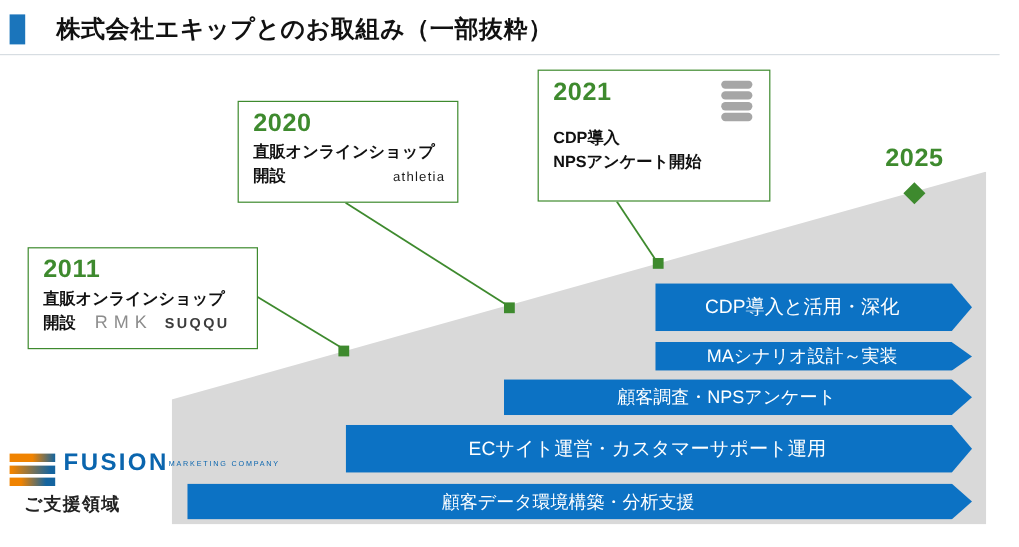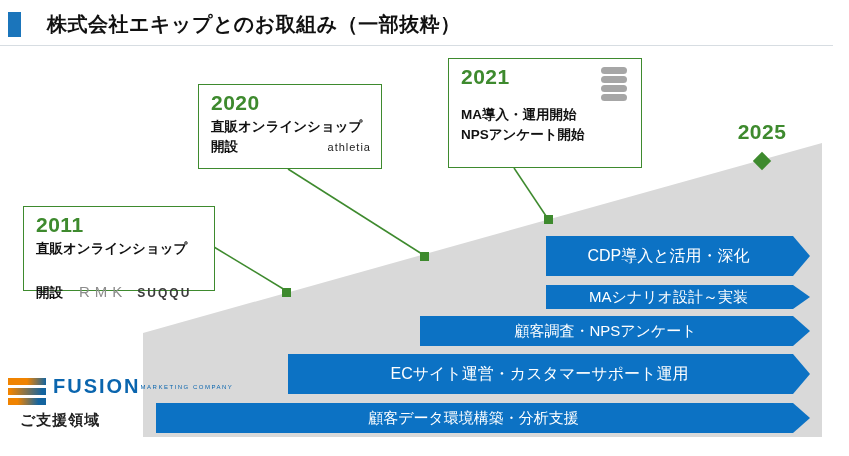--- a/index.html
+++ b/index.html
@@ -20,21 +20,21 @@
   
   .overlay{position:absolute;left:0;top:0;width:849px;height:456px;pointer-events:none;}
   
   .milestone{position:absolute;background:#fff;border:1.5px solid #3E8A2E;box-sizing:border-box;padding:6px 10px 6px 12px;}
   .ms-2011{left:23px;top:206px;width:192px;height:85px;}
   .ms-2020{left:198px;top:84px;width:184px;height:85px;}
   .ms-2021{left:448px;top:58px;width:194px;height:110px;}
   .ms-year{font-size:21px;font-weight:bold;color:#3E8A2E;line-height:1.1;margin-bottom:3px;letter-spacing:.5px;}
   .ms-line{font-size:13.5px;font-weight:bold;color:#111;line-height:1.45;}
   .ms-row{display:flex;align-items:baseline;gap:10px;}
-  .brand-rmk{font-size:15px;color:#8c8c8c;letter-spacing:5px;font-weight:normal;margin-left:6px;margin-top:24px;}
+  .brand-rmk{font-size:15px;color:#8c8c8c;letter-spacing:5px;font-weight:normal;margin-left:6px;}
   .brand-suqqu{font-size:12px;color:#3c3c3c;letter-spacing:2px;font-weight:bold;}
   .brand-athletia{font-size:11px;color:#1c1c1c;letter-spacing:1px;margin-left:auto;font-weight:normal;}
   .ms-head{display:flex;justify-content:space-between;align-items:flex-start;}
   .db-icon{margin-top:2px;margin-right:2px;}
   
   .end-year{position:absolute;left:731px;top:120px;width:62px;text-align:center;font-size:21px;font-weight:bold;color:#3E8A2E;letter-spacing:.5px;}
   
   .arrow-bar{
     position:absolute;background:#0C72C4;color:#fff;display:flex;align-items:center;justify-content:center;
     box-sizing:border-box;padding-right:19px;
@@ -102,21 +102,21 @@
   <div class="milestone ms-2021">
     <div class="ms-head">
       <div class="ms-year">2021</div>
       <svg class="db-icon" width="30" height="38" viewBox="0 0 30 38" xmlns="http://www.w3.org/2000/svg">
         <rect x="2" y="0" width="26" height="7" rx="3.5" fill="#A6A6A6"></rect>
         <rect x="2" y="9" width="26" height="7" rx="3.5" fill="#A6A6A6"></rect>
         <rect x="2" y="18" width="26" height="7" rx="3.5" fill="#A6A6A6"></rect>
         <rect x="2" y="27" width="26" height="7" rx="3.5" fill="#A6A6A6"></rect>
       </svg>
     </div>
-    <div class="ms-line">MA導入・運用開始</div>
+    <div class="ms-line">CDP導入</div>
     <div class="ms-line">NPSアンケート開始</div>
   </div>
 
   <div class="end-year">2025</div>
 
   <div class="arrow-bar bar-1">CDP導入と活用・深化</div>
   <div class="arrow-bar bar-2">MAシナリオ設計～実装</div>
   <div class="arrow-bar bar-3">顧客調査・NPSアンケート</div>
   <div class="arrow-bar bar-4">ECサイト運営・カスタマーサポート運用</div>
   <div class="arrow-bar bar-5">顧客データ環境構築・分析支援</div>

